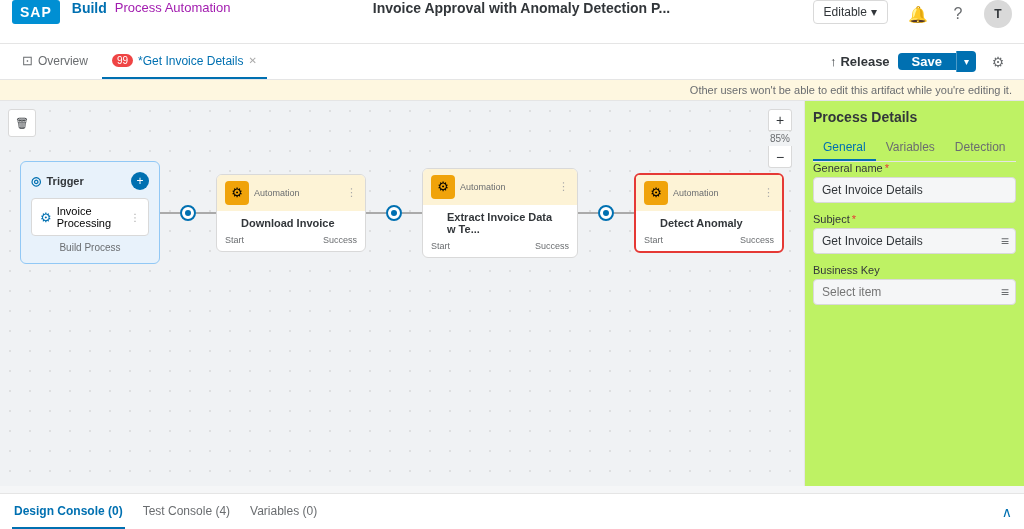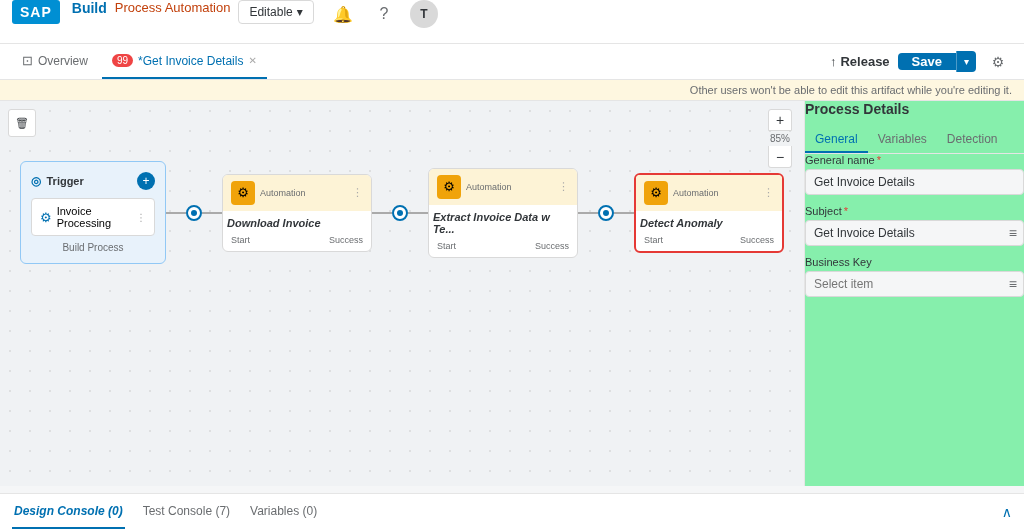--- a/index.html
+++ b/index.html
@@ -8,21 +8,21 @@
     
     #top-header {
       display: flex; align-items: flex-start; background: #fff; height: 44px;
       border-bottom: 1px solid #e5e5e5; padding: 0 12px; gap: 8px;
     }
     #sap-logo {
       background: #008fd3; color: white; font-weight: 900; font-size: 14px;
       padding: 4px 8px; border-radius: 3px; letter-spacing: 1px; margin-right: 4px;
     }
     #build-label { font-size: 14px; font-weight: 600; color: #0070b1; }
-    #app-subtitle { font-size: 13px; color: #c2410c; }
+    #app-subtitle { font-size: 13px; color: #a21caf; }
     #header-title { flex: 1; text-align: center; font-size: 14px; font-weight: 600; color: #32363a; }
     #editable-dropdown {
       display: flex; align-items: center; gap: 4px; border: 1px solid #d9d9d9;
       border-radius: 4px; padding: 4px 10px; font-size: 12px; cursor: pointer;
       background: #fff; color: #32363a;
     }
     #header-icons { display: flex; align-items: center; gap: 12px; margin-left: 8px; }
     .header-icon-btn {
       width: 28px; height: 28px; border-radius: 50%; border: none; background: transparent;
       cursor: pointer; display: flex; align-items: center; justify-content: center;
@@ -158,32 +158,32 @@
     .automation-header {
       background: #fdf3d6; padding: 6px 8px;
       display: flex; align-items: center; justify-content: space-between;
     }
     .automation-header-left { display: flex; align-items: center; gap: 5px; }
     .automation-type { font-size: 9px; color: #6a6d70; }
     .automation-icon-wrap {
       width: 24px; height: 24px; background: #f0a30a; border-radius: 4px;
       display: flex; align-items: center; justify-content: center; font-size: 13px;
     }
-    .automation-name { font-size: 11px; font-weight: 600; color: #32363a; padding: 6px 4px 2px; font-style: italic; }
+    .automation-name { font-size: 11px; font-weight: 600; color: #32363a; padding: 6px 24px 2px; }
     .automation-footer {
       display: flex; align-items: center; justify-content: space-between;
       padding: 4px 8px 6px; font-size: 9px; color: #6a6d70;
     }
     .flow-label-start { color: #6a6d70; font-size: 9px; }
     .flow-label-success { color: #6a6d70; font-size: 9px; }
 
     
     #right-panel {
-      width: 220px; background: #86efac; border-left: 1px solid #e5e5e5;
-      padding: 0; overflow-y: auto;
+      width: 220px; background: #bef264; border-left: 1px solid #e5e5e5;
+      padding: 8px; overflow-y: auto;
     }
     #panel-title { font-size: 14px; font-weight: 600; color: #32363a; margin-bottom: 10px; }
     #panel-tabs { display: flex; gap: 0; border-bottom: 1px solid #e5e5e5; }
     .panel-tab {
       padding: 5px 10px; font-size: 12px; color: #6a6d70; cursor: pointer;
       border-bottom: 2px solid transparent;
     }
     .panel-tab.active { color: #0070b1; border-bottom: 2px solid #0070b1; }
     .field-group { margin-bottom: 10px; }
     .field-label {
@@ -209,38 +209,39 @@
     
     #bottom-tabs {
       height: 36px; background: white; border-top: 1px solid #e5e5e5;
       display: flex; align-items: center; padding: 0 12px; gap: 16px;
       position: absolute; bottom: 0; left: 0; right: 0;
     }
     .bottom-tab {
       font-size: 12px; color: #6a6d70; cursor: pointer; height: 100%;
       display: flex; align-items: center; border-bottom: 2px solid transparent; padding: 0 2px;
     }
-    .bottom-tab.active { color: #0070b1; border-bottom: 2px solid #0070b1; font-weight: 600; font-style: italic; }
+    .bottom-tab.active { color: #0070b1; border-bottom: 2px solid #0070b1; font-weight: 600; }
     #bottom-right { margin-left: auto; }
     .bottom-chevron { font-size: 14px; color: #0070b1; cursor: pointer; }
 
     
     #canvas::before {
       content: ''; position: absolute; top: 0; left: 0; right: 0; bottom: 0;
       background-image: radial-gradient(circle, #ccc 1px, transparent 1px);
       background-size: 20px 20px; opacity: 0.5;
     }
   </style>
 </head>
 <body>
 
 <div id="top-header">
   <div id="sap-logo">SAP</div>
   <span id="build-label">Build</span>
   <span id="app-subtitle">Process Automation</span>
+  <div id="header-title">Invoice Approval with Anomaly Detection P...</div>
   <div id="editable-dropdown">
     <span>Editable</span>
     <span>▾</span>
   </div>
   <div id="header-icons">
     <button class="header-icon-btn">🔔</button>
     <button class="header-icon-btn">?</button>
     <div id="user-avatar">T</div>
   </div>
 </div>
@@ -412,18 +413,18 @@
       <div class="field-input-with-btn">
         <input type="text" class="field-select-placeholder" placeholder="Select item" style="">
         <button class="field-btn">≡</button>
       </div>
     </div>
   </div>
 </div>
 
 <div id="bottom-tabs">
   <div class="bottom-tab active">Design Console (0)</div>
-  <div class="bottom-tab">Test Console (7)</div>
+  <div class="bottom-tab">Test Console (4)</div>
   <div class="bottom-tab">Variables (0)</div>
   <div id="bottom-right">
     <span class="bottom-chevron">∧</span>
   </div>
 </div>
 
 </body></html>

